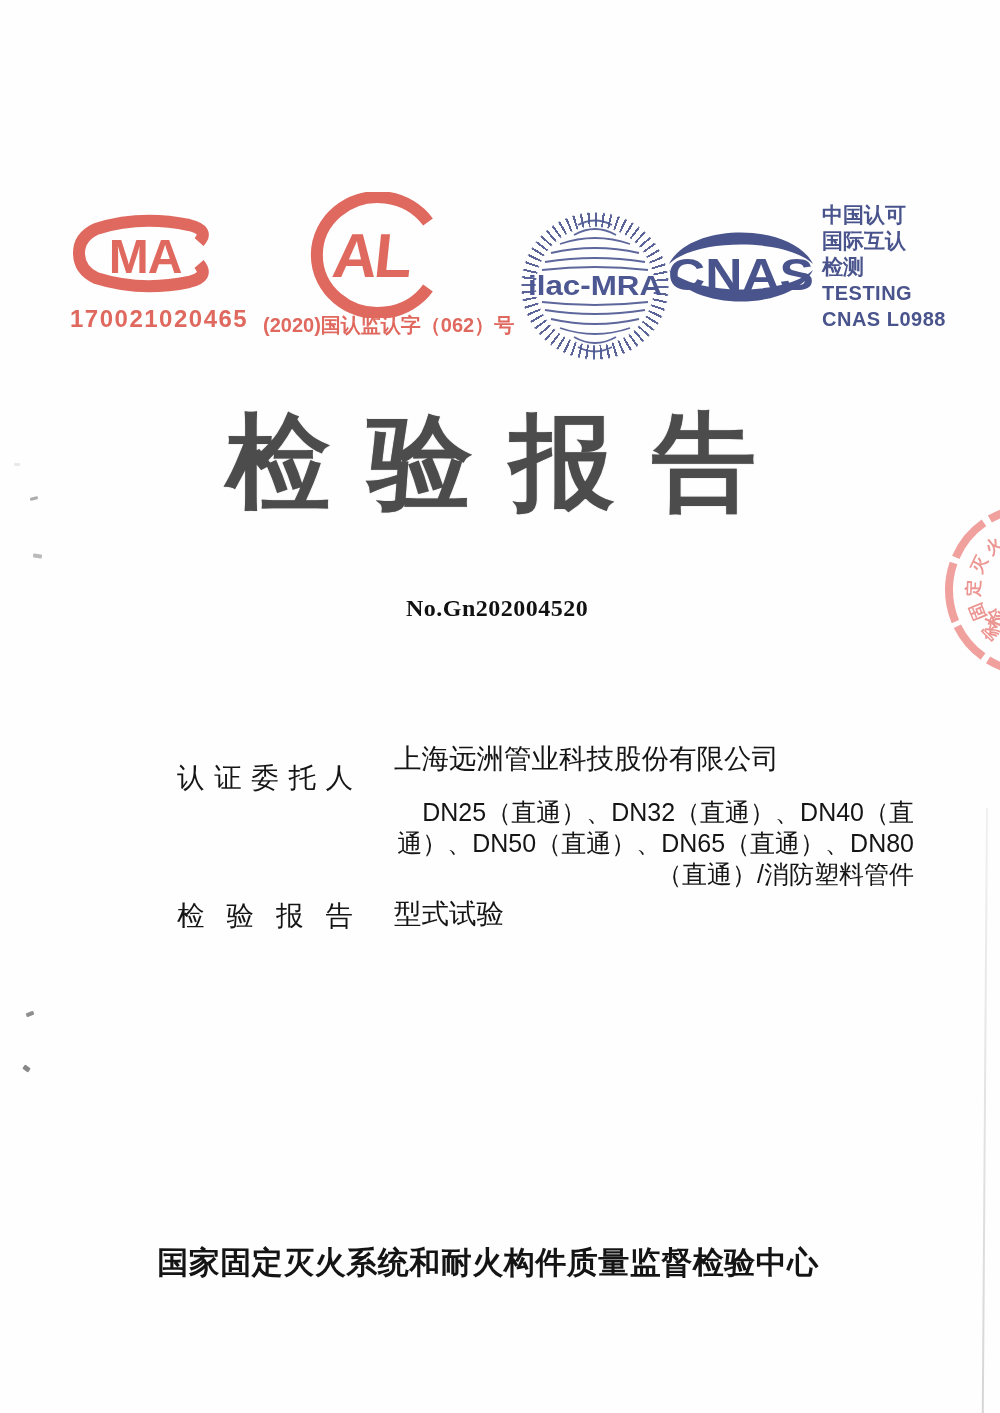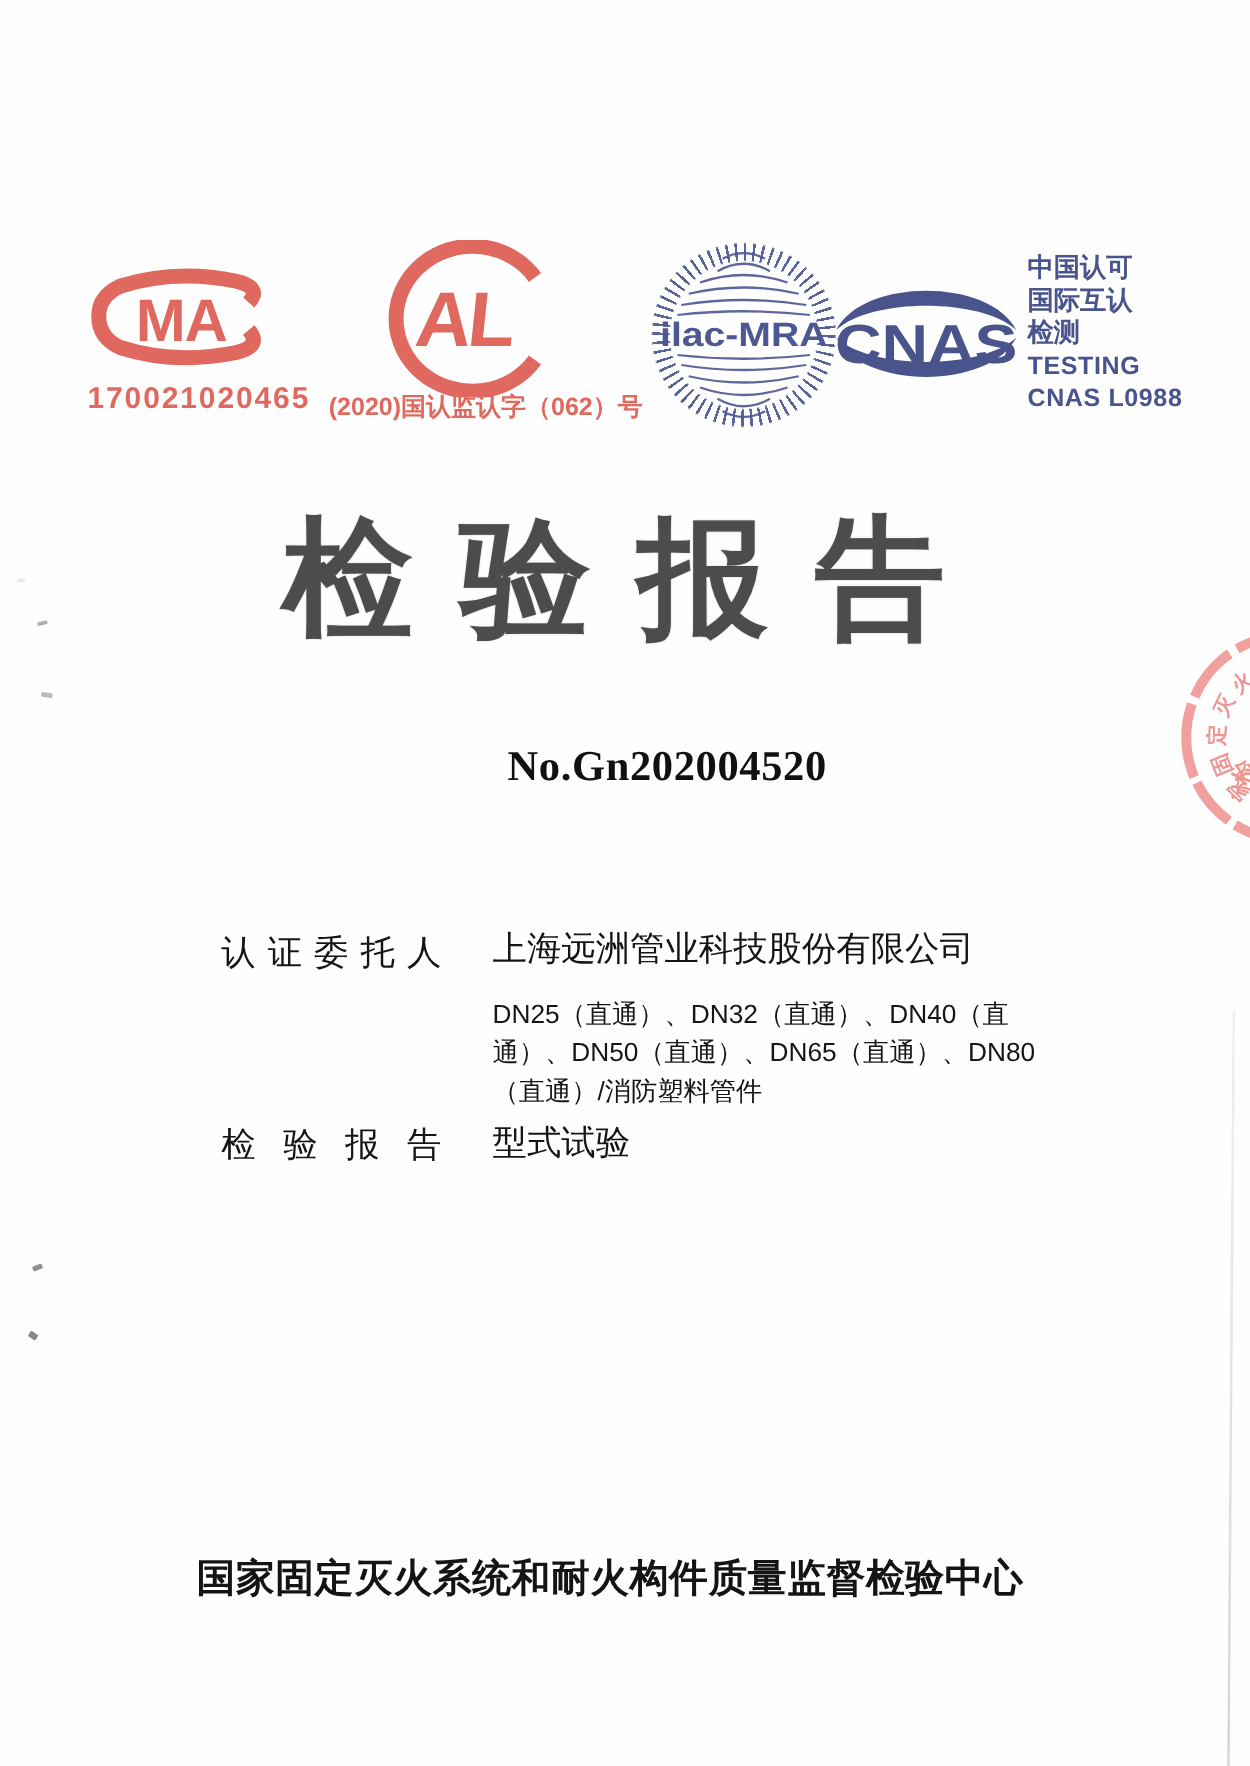--- a/index.html
+++ b/index.html
@@ -10,21 +10,21 @@
   }
   
   .logo{position:absolute;}
   .red-caption{
     position:absolute; color:#e0695f; font-weight:700;
     font-family:"Liberation Sans", sans-serif; white-space:nowrap;
   }
   .cma-number{left:70px; top:305px; font-size:24px; letter-spacing:1.5px;}
   .cal-caption{left:263px; top:312px; font-size:20px; letter-spacing:0px;text-align:right;}
 
-  .ilac-wrap{position:absolute; left:520px; top:193px; width:150px; height:150px;text-align:center;}
+  .ilac-wrap{position:absolute; left:520px; top:211px; width:150px; height:150px;text-align:center;}
   .ilac-ring{
     position:absolute; inset:0; border-radius:50%;
     background:repeating-conic-gradient(#4d5791 0deg 1.7deg, transparent 1.7deg 6deg);
     -webkit-mask:radial-gradient(closest-side, transparent 78%, #000 80%, #000 97%, transparent 99%);
     mask:radial-gradient(closest-side, transparent 78%, #000 80%, #000 97%, transparent 99%);
     opacity:.92;
   }
   .ilac-svg{position:absolute; inset:0;}
 
   .cnas-text{
@@ -36,37 +36,37 @@
   
   .report-title{
     position:absolute; top:394px; left:500px; transform:translateX(-50%);
     font-size:104px; font-weight:700; color:#4c4c4c;
     letter-spacing:38px; margin-right:-38px; white-space:nowrap;
     text-shadow:0 0 1px rgba(70,70,70,.6);
     margin-left:10px;
   }
   .report-no{
     position:absolute; top:595px; left:406px;
-    font-family:"Liberation Serif", serif; font-weight:700; font-size:34px;
+    font-family:"Liberation Serif", serif; font-weight:700; font-size:24px;
     letter-spacing:.5px; color:#111;
   }
 
   
   .flabel{
     position:absolute; left:177px; width:176px;
     font-size:27.5px; font-weight:500; color:#151515;
     text-align:justify; text-align-last:justify;
   }
   .fvalue{
     position:absolute; left:394px; font-size:27.5px; font-weight:500; color:#151515;
     white-space:nowrap;
   }
   .fvalue-multi{
-    position:absolute; left:394px; width:520px; font-size:21px; font-weight:500;
-    color:#151515; line-height:30.8px; white-space:nowrap;
+    position:absolute; left:394px; width:520px; font-size:25px; font-weight:500;
+    color:#151515; line-height:30.8px; white-space:nowrap;text-align:right;
   }
 
   
   .footer-org{
     position:absolute; top:1242px; left:488px; transform:translateX(-50%);
     font-size:31px; font-weight:700; letter-spacing:.5px; color:#141414;
     white-space:nowrap;
   }
 
   
@@ -132,21 +132,21 @@
     <div>国际互认</div>
     <div>检测</div>
     <div class="latin">TESTING</div>
     <div class="latin">CNAS L0988</div>
   </div>
 
   <div class="report-title">检验报告</div>
 
   <div class="report-no">No.Gn202004520</div>
 
-  <div class="flabel" style="top:744px;">认证委托人</div>
+  <div class="flabel" style="top:760px;">认证委托人</div>
   <div class="fvalue" style="top:741px;">上海远洲管业科技股份有限公司</div>
 
   <div class="fvalue-multi" style="top:797px;">
     <div>DN25（直通）、DN32（直通）、DN40（直</div>
     <div>通）、DN50（直通）、DN65（直通）、DN80</div>
     <div>（直通）/消防塑料管件</div>
   </div>
 
   <div class="flabel" style="top:898px;">检验报告</div>
   <div class="fvalue" style="top:896px;">型式试验</div>

